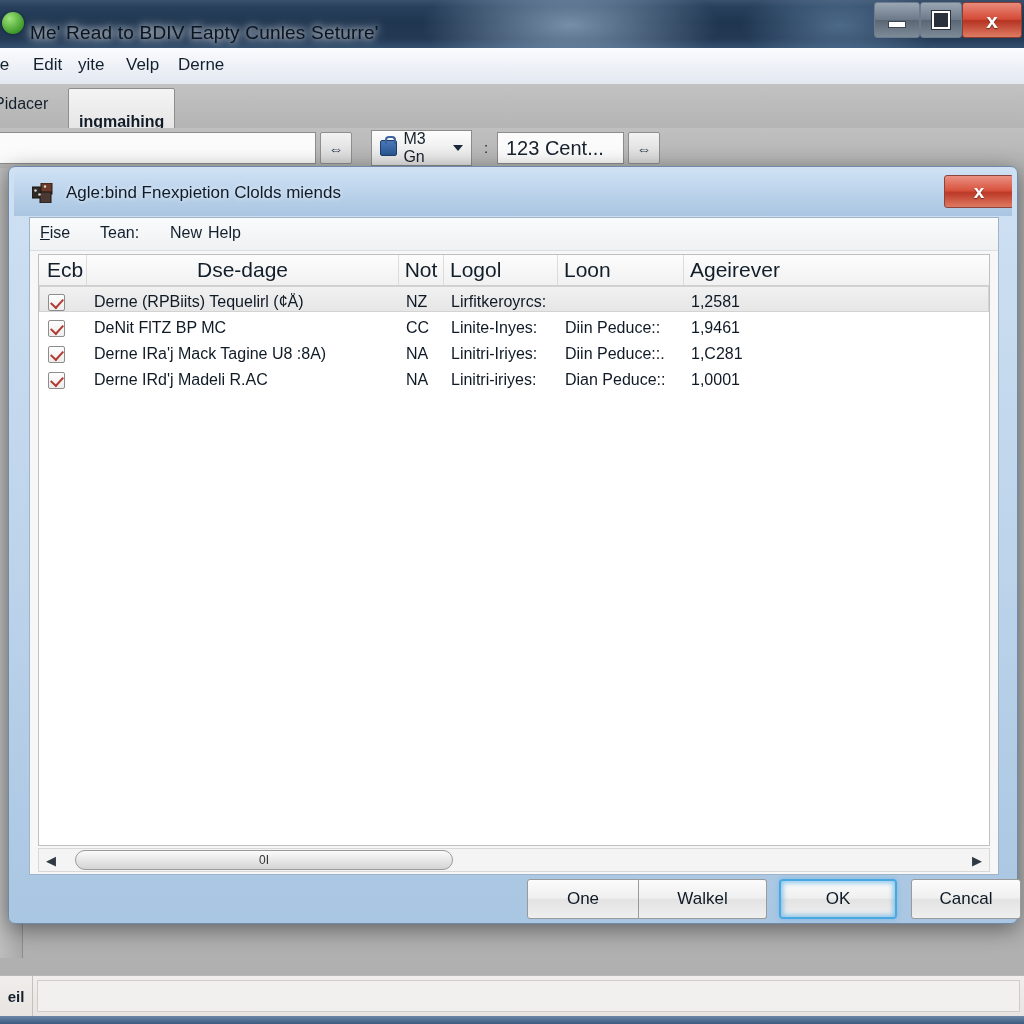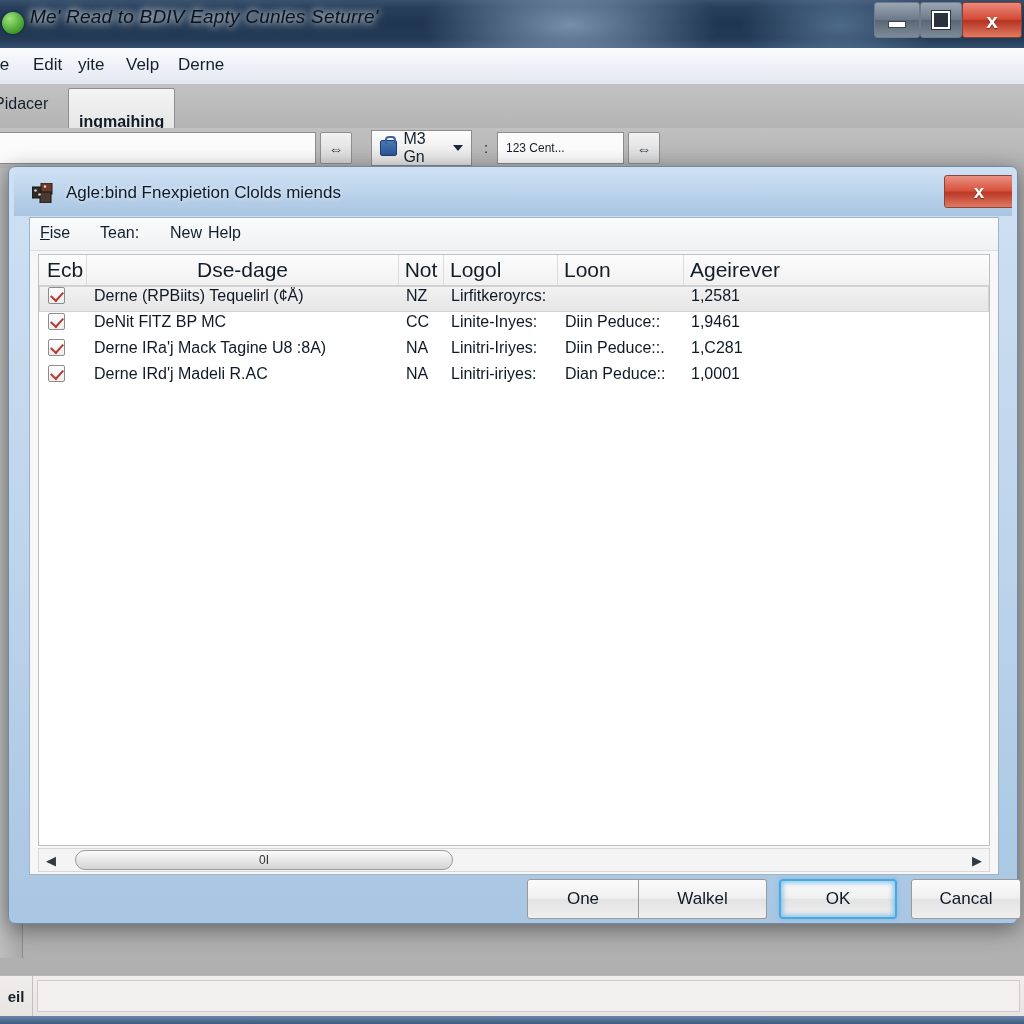--- a/index.html
+++ b/index.html
@@ -27,25 +27,24 @@
   .parent-titlebar .glow2{
     position:absolute;left:740px;top:-20px;width:200px;height:90px;
     background:radial-gradient(ellipse at center,rgba(150,190,230,.38) 0%,rgba(150,190,230,0) 70%);
   }
   .app-icon{
     position:absolute;left:2px;top:12px;width:22px;height:22px;border-radius:50%;
     background:radial-gradient(circle at 35% 30%,#9fe37a,#3f9c2a 70%,#2b6b1c);
     box-shadow:0 0 3px rgba(0,0,0,.5);
   }
   .parent-title{
-    position:absolute;left:30px;top:6px;
+    position:absolute;left:30px;top:22px;
     font-size:19px;color:#0c1420;letter-spacing:.2px;
     text-shadow:0 0 7px rgba(255,255,255,.95),0 0 14px rgba(255,255,255,.7);
     white-space:nowrap;
-    font-style:italic;
   }
   .winctl{
     position:absolute;top:2px;height:34px;border:1px solid #6d7c8c;
     border-radius:3px;display:flex;align-items:center;justify-content:center;
   }
   .winctl.min{left:874px;width:44px;background:linear-gradient(180deg,#9aa6b4,#6b7887 50%,#5a6674 51%,#7d8a98);}
   .winctl.max{left:920px;width:40px;background:linear-gradient(180deg,#9aa6b4,#6b7887 50%,#5a6674 51%,#7d8a98);}
   .winctl.close{left:962px;width:58px;border-color:#8a3b32;
     background:linear-gradient(180deg,#e98b7c,#d44a36 48%,#b53422 52%,#e07b63);}
   .winctl .bar{width:16px;height:5px;background:#fff;border:1px solid #3c4650;margin-top:9px;}
@@ -74,21 +73,21 @@
     background:linear-gradient(180deg,#f4f4f4,#dcdcdc);
     display:flex;align-items:center;justify-content:center;
     font-size:16px;color:#111c28;padding:16px 10px;font-weight:600;
   }
   .parent-tb2{
     position:absolute;left:0;top:128px;width:1024px;height:40px;
     background:linear-gradient(180deg,#c0c0c0,#b2b2b2);
   }
   .field{
     position:absolute;top:4px;height:32px;background:#fbfbfb;border:1px solid #8c8c8c;
-    display:flex;align-items:center;padding:0 8px;font-size:12px;color:#16212d;
+    display:flex;align-items:center;padding:0 8px;font-size:20px;color:#16212d;
     box-sizing:border-box;
   }
   .sqbtn{
     position:absolute;top:4px;width:32px;height:32px;border:1px solid #8e8e8e;border-radius:2px;
     background:linear-gradient(180deg,#f2f2f2,#d6d6d6);
     display:flex;align-items:center;justify-content:center;font-size:15px;color:#1b2a3a;
     box-sizing:border-box;
   }
   .combo{
     position:absolute;top:2px;height:36px;border:1px solid #8c8c8c;
@@ -187,21 +186,21 @@
     border-right:1px solid #dcdcdc;box-sizing:border-box;padding:0 6px;
     white-space:nowrap;overflow:hidden;
   }
   .ghead .hc.c0{width:48px;justify-content:flex-start;padding-left:8px;}
   .ghead .hc.c1{width:312px;justify-content:center;}
   .ghead .hc.c2{width:45px;justify-content:center;}
   .ghead .hc.c3{width:114px;}
   .ghead .hc.c4{width:126px;}
   .ghead .hc.c5{flex:1;border-right:none;}
   .grow{
-    display:flex;height:26px;align-items:flex-start;border:1px solid transparent;
+    display:flex;height:26px;align-items:flex-end;border:1px solid transparent;
     box-sizing:border-box;
   }
   .grow.sel{background:linear-gradient(180deg,#f1f1f1,#e6e6e6);border-color:#d3d3d3;}
   .grow .gc{
     font-size:16px;color:#0f1a26;display:flex;align-items:center;
     box-sizing:border-box;padding:0 6px;white-space:nowrap;overflow:hidden;
   }
   .grow .gc.c0{width:48px;padding-left:8px;}
   .grow .gc.c1{width:312px;}
   .grow .gc.c2{width:45px;justify-content:flex-start;}

